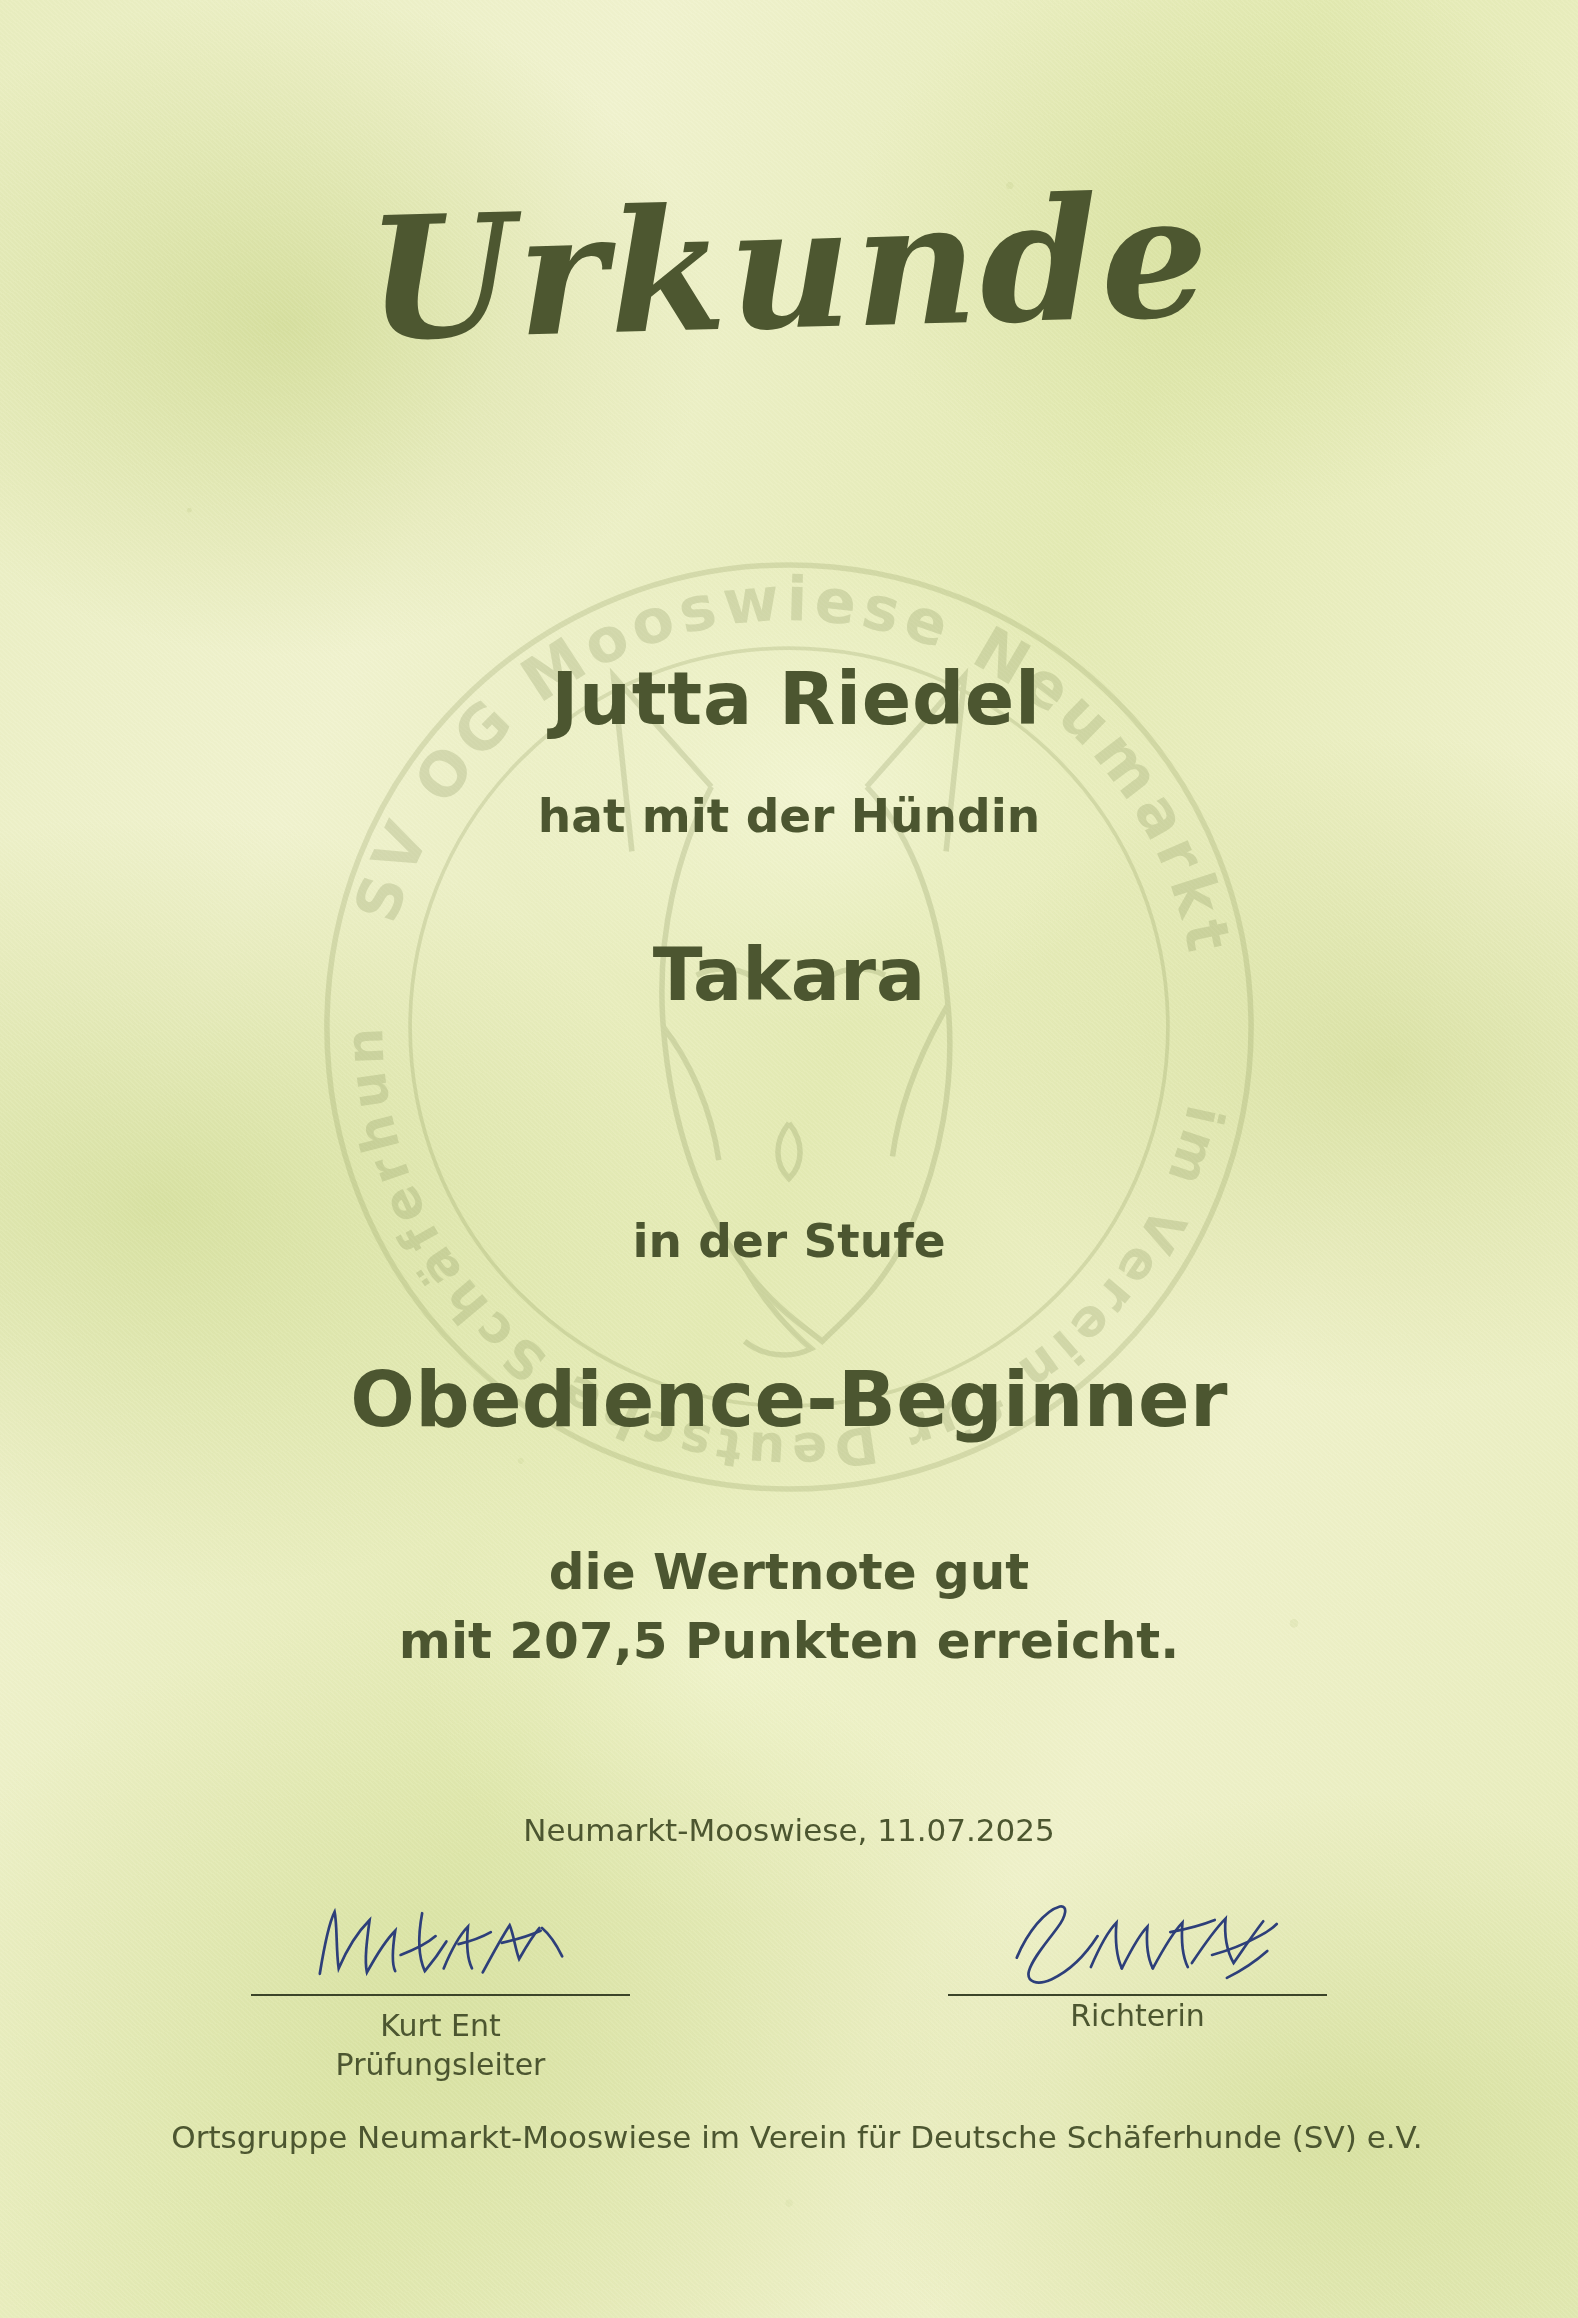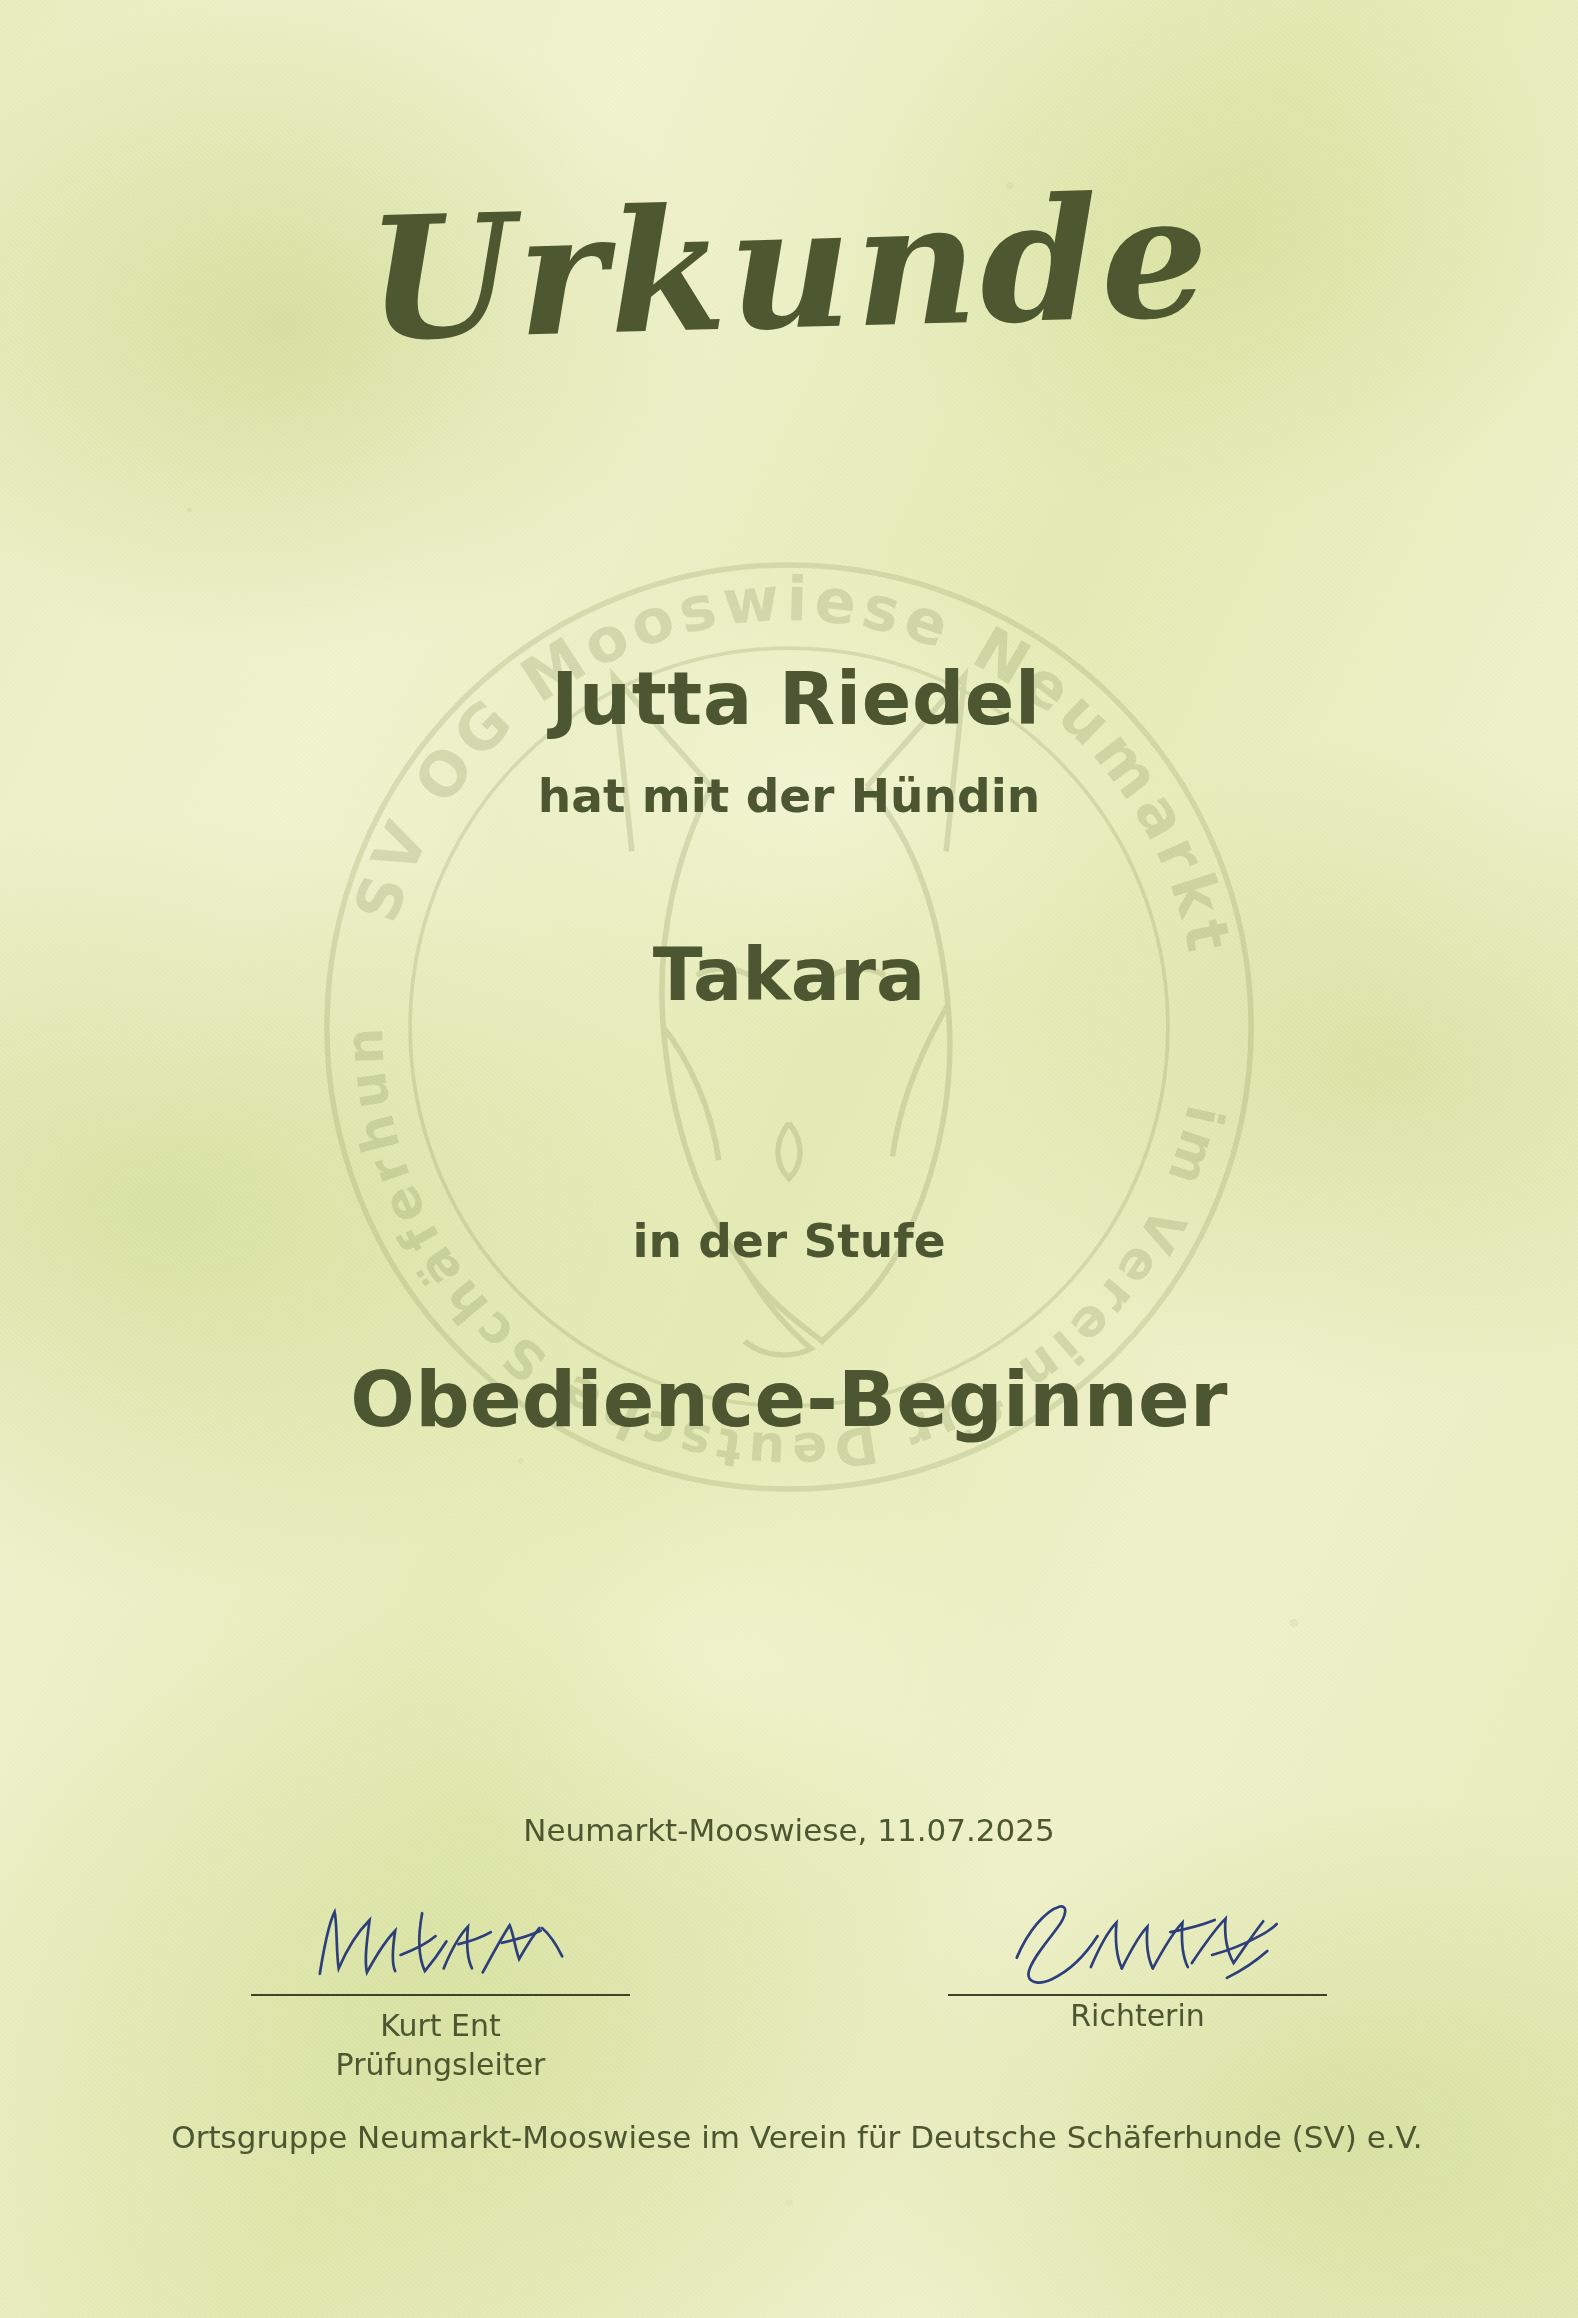--- a/index.html
+++ b/index.html
@@ -87,21 +87,21 @@
     left: 14px; right: 0;
     font-size: 73px;
     font-weight: 700;
     color: #4c5630;
     letter-spacing: 0.7px;
     margin-top: 44px;
   }
 
   .line-with {
     position: absolute;
-    top: 768px;
+    top: 788px;
     left: 0; right: 0;
     font-size: 47px;
     font-weight: 700;
     color: #4c5630;
   }
 
   .dog-name {
     position: absolute;
     top: 929px;
     left: 0; right: 0;
@@ -241,20 +241,24 @@
     <div class="line-with">hat mit der Hündin</div>
 
     <div class="dog-name">
       <div>Takara</div>
     </div>
 
     <div class="level-label">in der Stufe</div>
 
     <div class="level-value">Obedience-Beginner</div>
 
+    <div class="score">
+      <div>die Wertnote gut</div>
+      <div>mit 207,5 Punkten erreicht.</div>
+    </div>
 
     <div class="place-date">Neumarkt-Mooswiese, 11.07.2025</div>
 
     <div class="signatures">
 
       <div class="sig-block">
         <div class="sig-ink">
           <svg width="284" height="101" viewBox="0 0 420 150" xmlns="http://www.w3.org/2000/svg">
             <g fill="none" stroke="#2d3f7a" stroke-width="4" stroke-linecap="round">
               <path d="M30,120 C38,70 46,40 52,28 C56,48 54,84 58,112 C70,84 88,56 104,40

